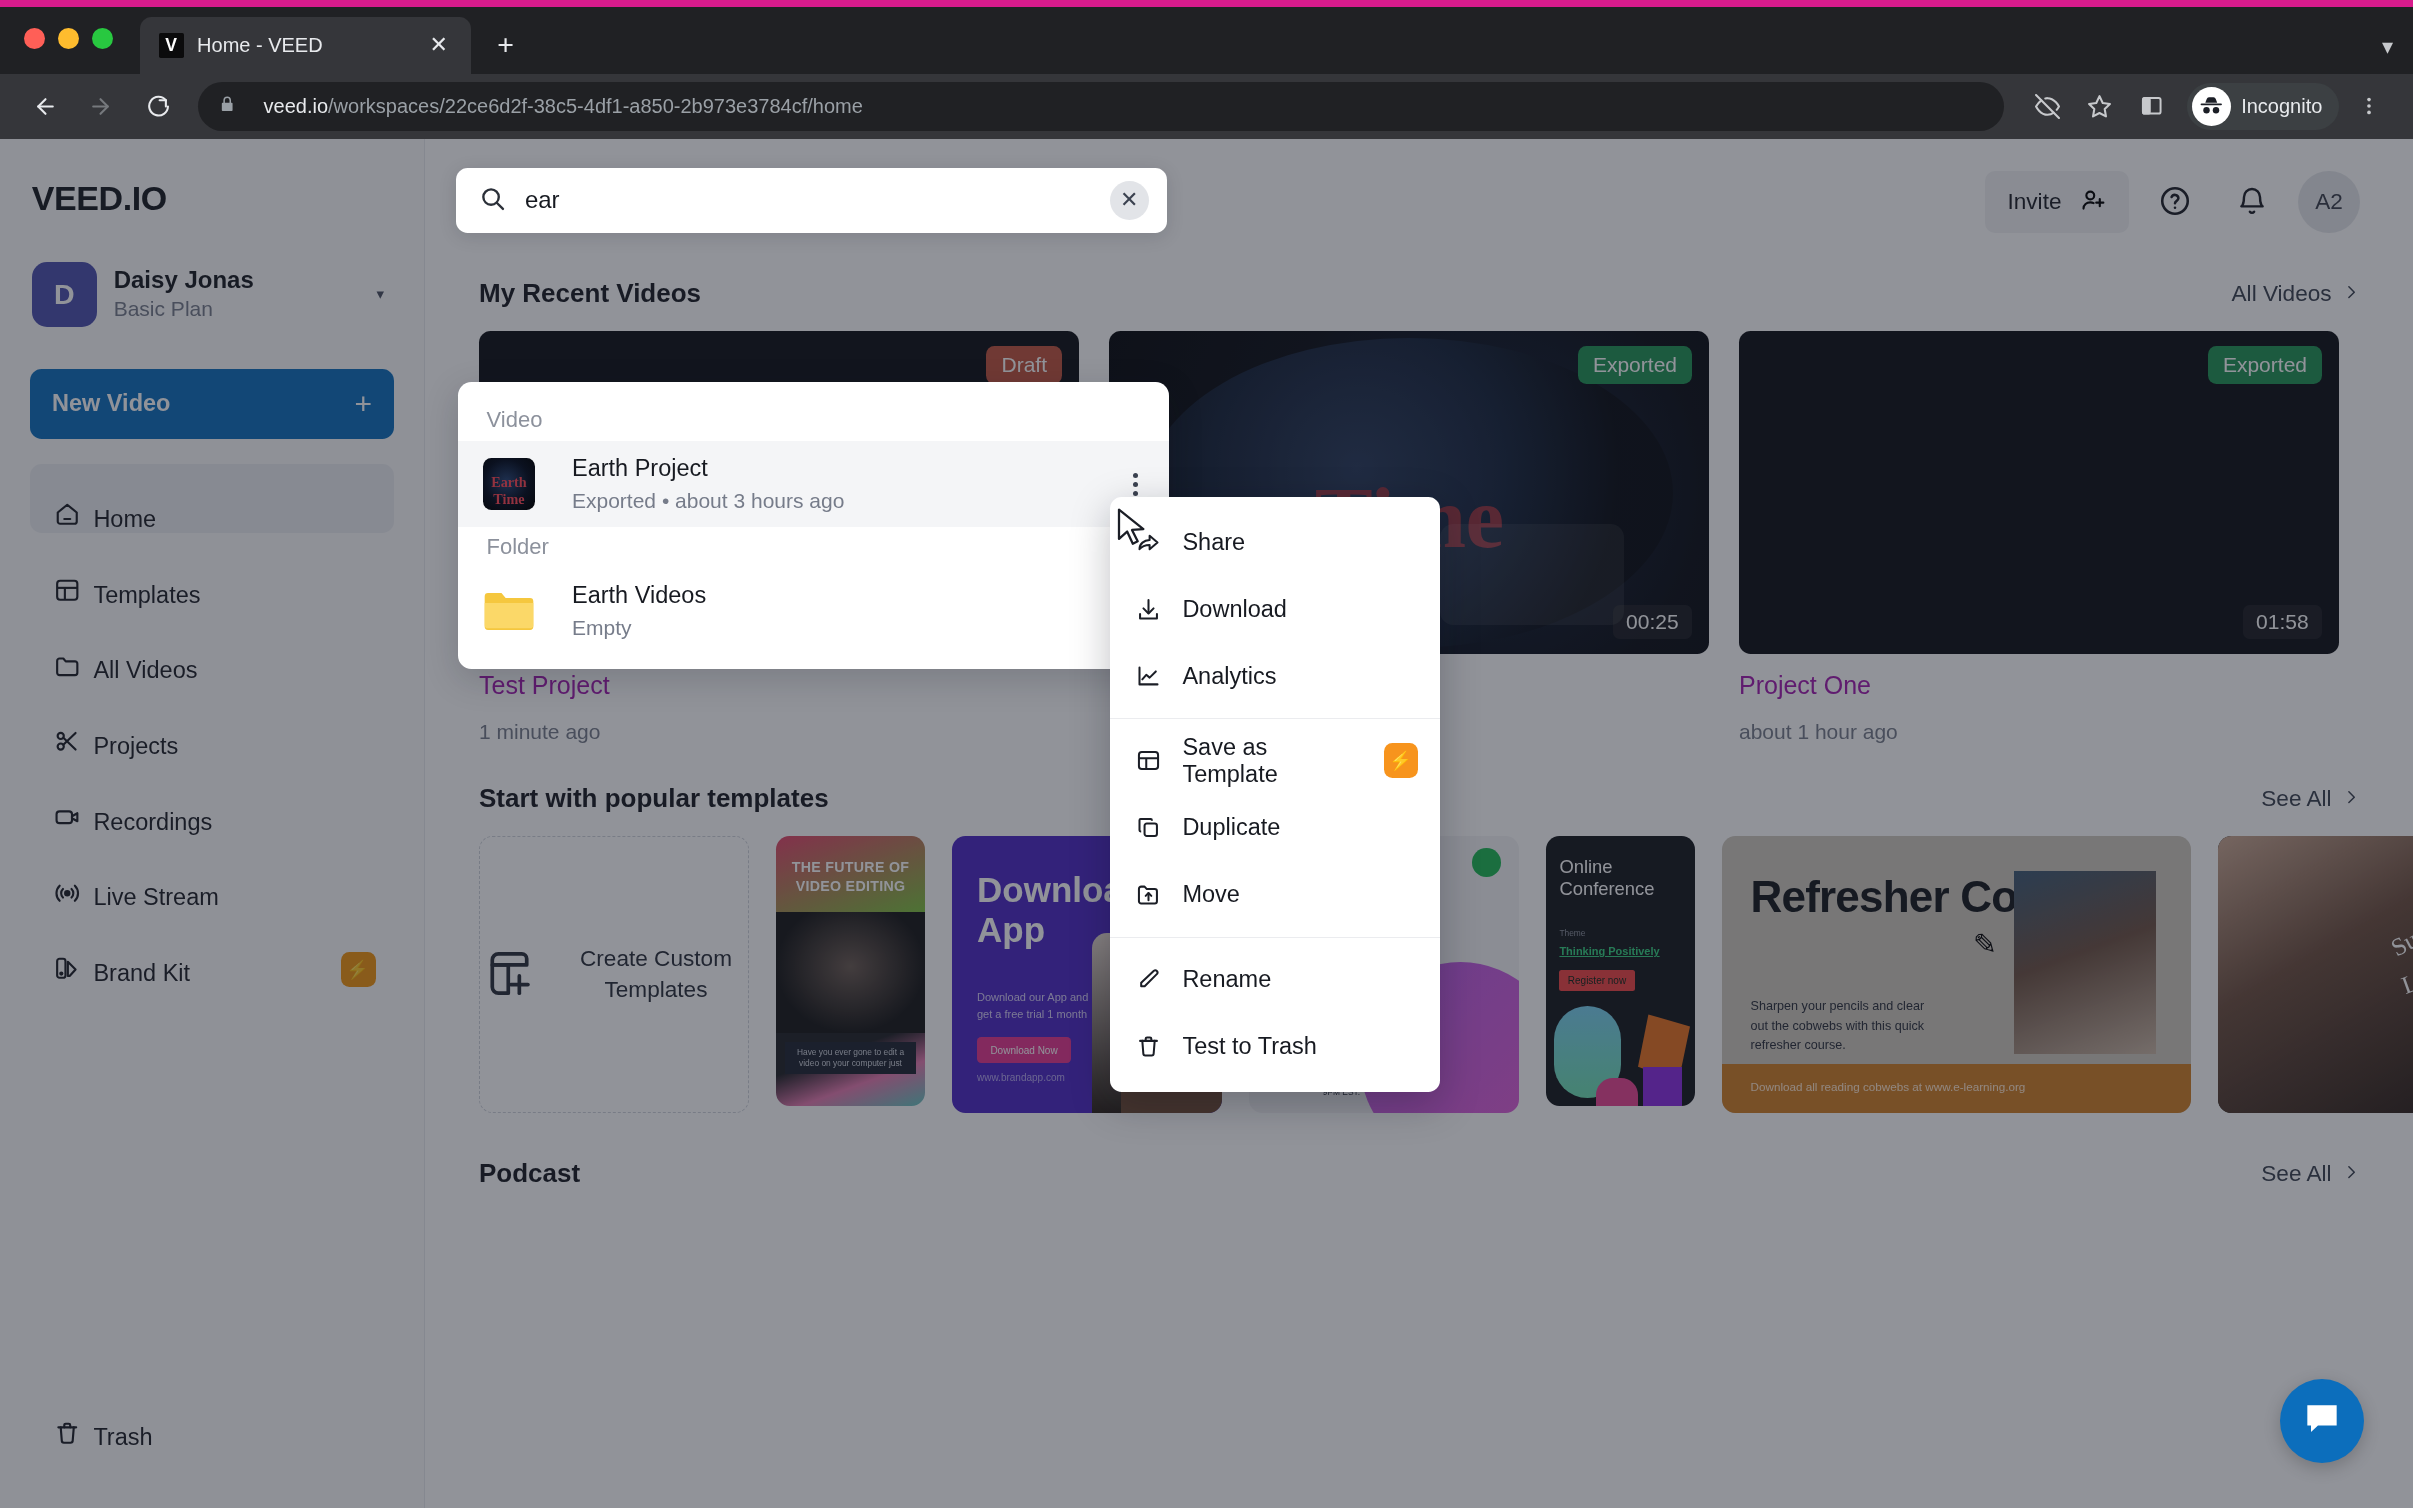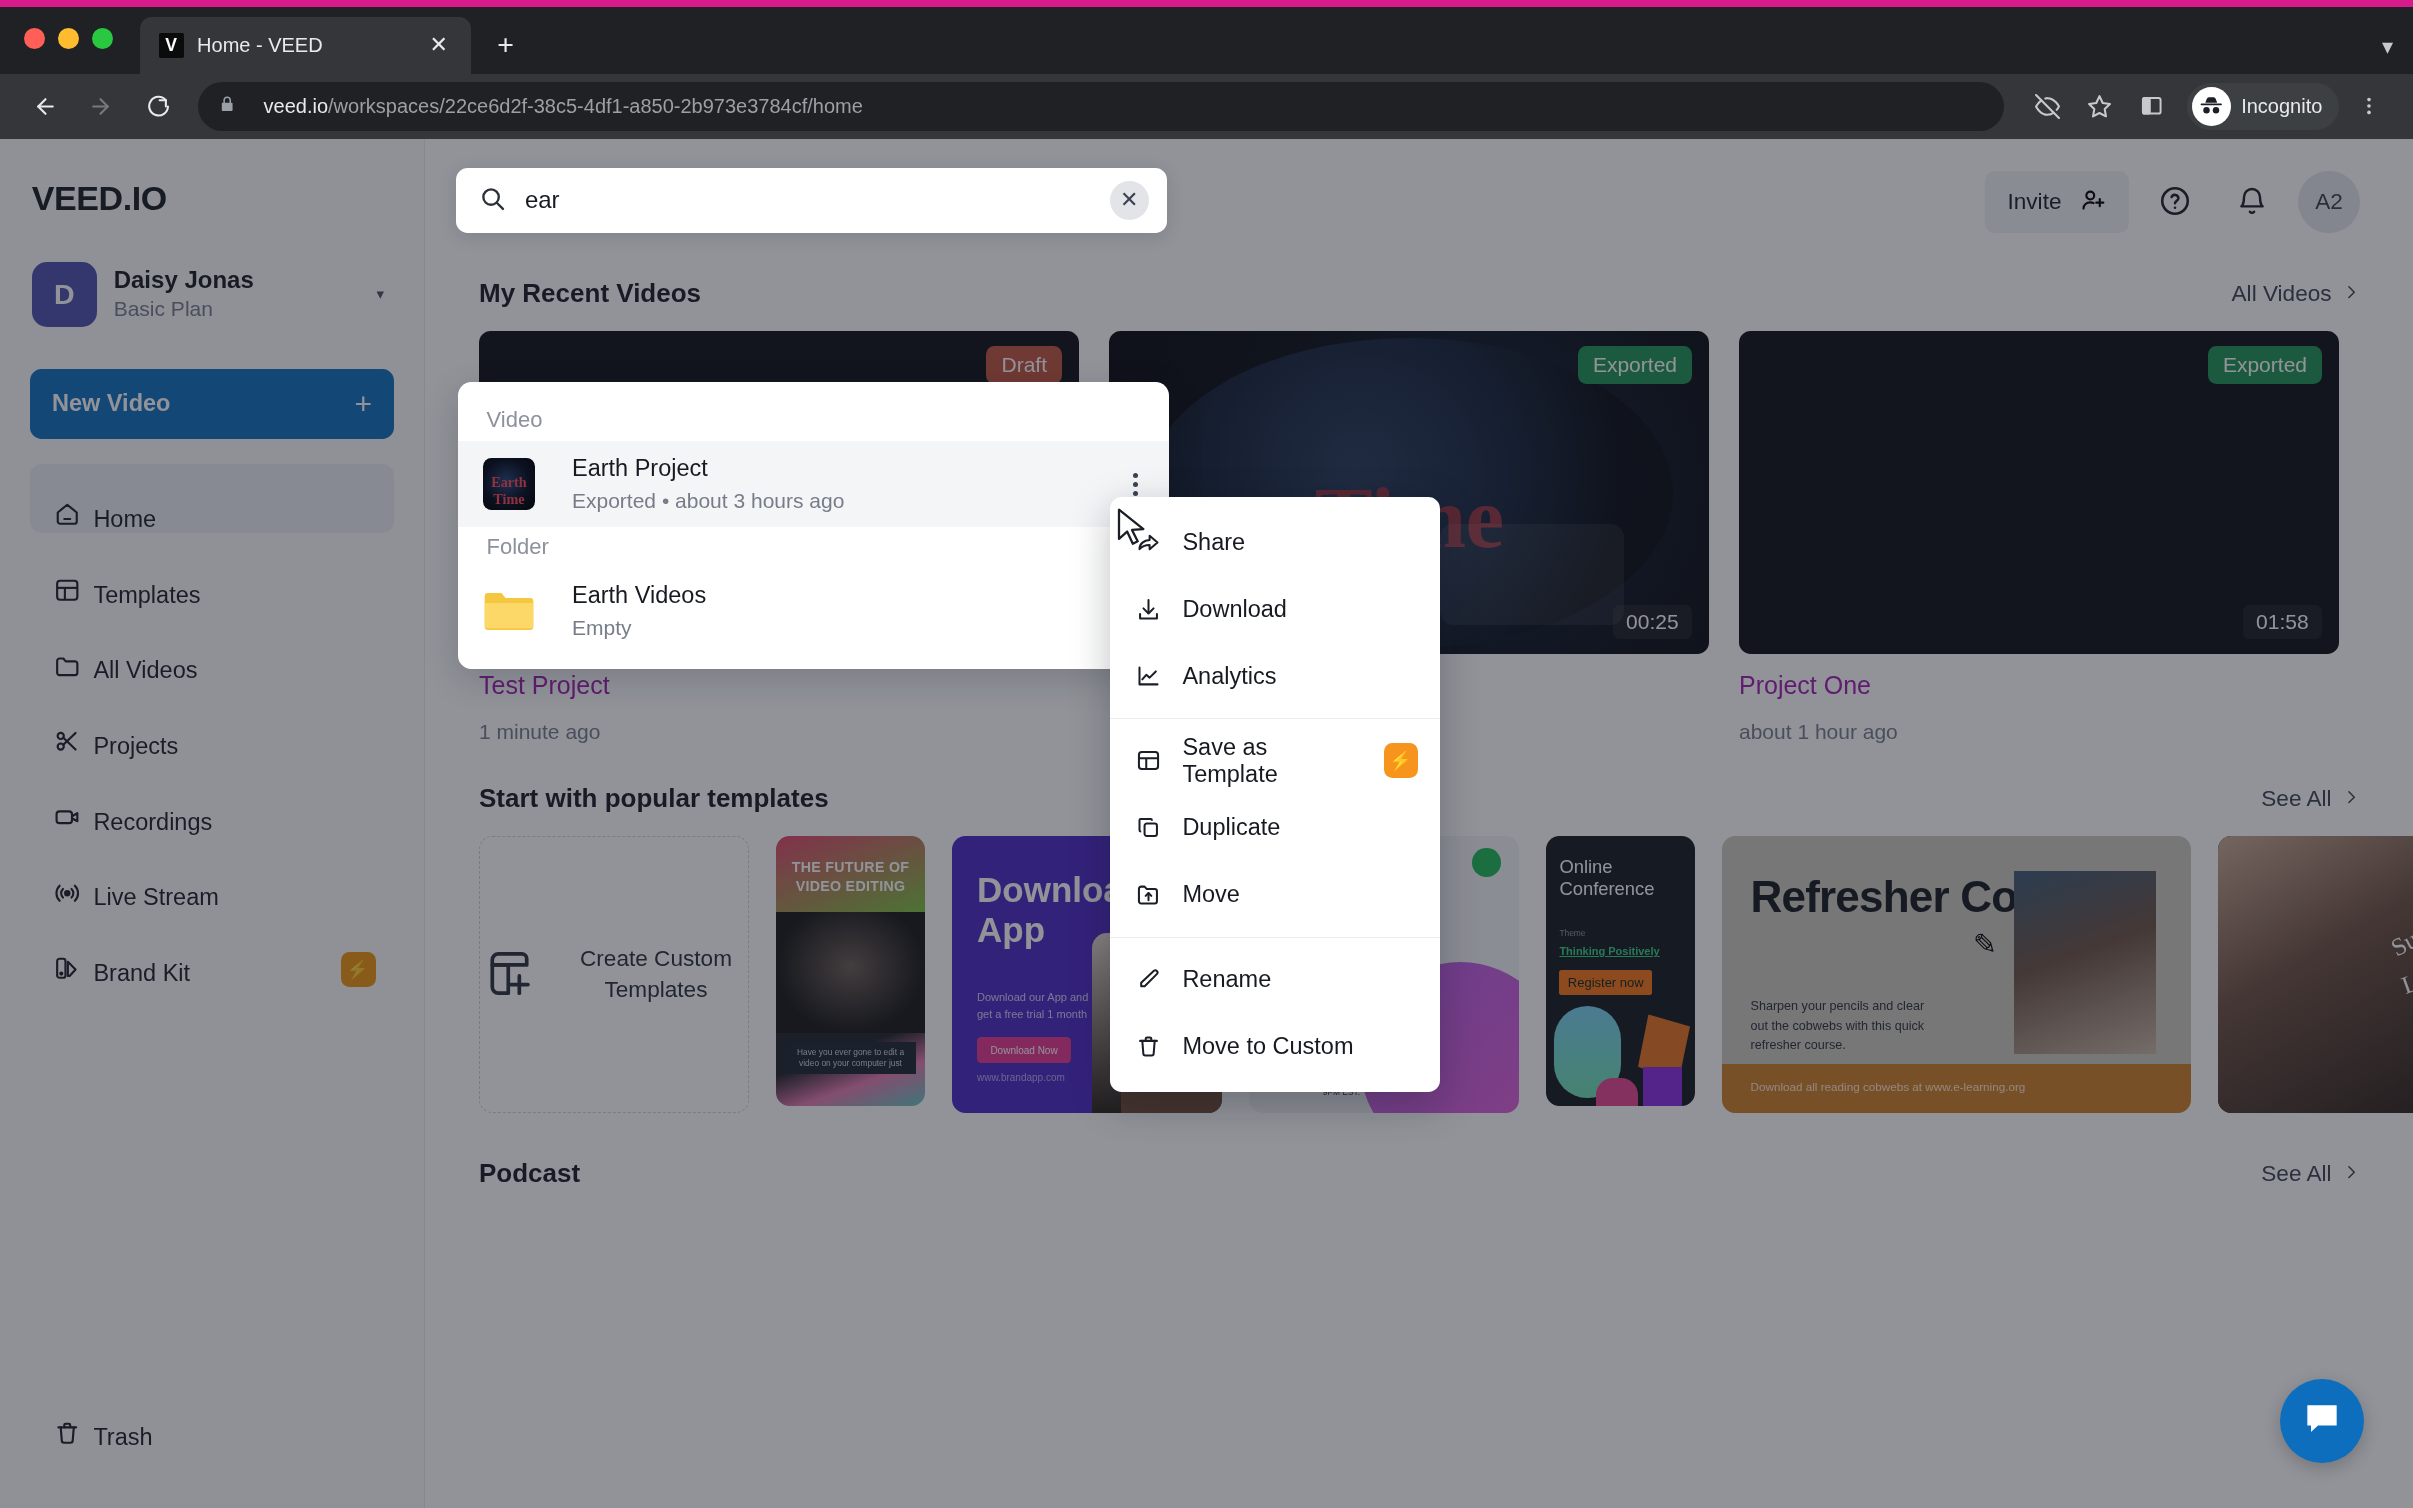--- a/index.html
+++ b/index.html
@@ -199,21 +199,21 @@
   .t3 .blob2 { position:absolute; right:-42px; bottom:-50px; width:201px; height:201px; border-radius:50%; background:linear-gradient(135deg,#b55ae8,#e75fd3); }
   .t3 .card { position:absolute; left:17px; top:50px; width:159px; height:180px; border-radius:6.7px; background:linear-gradient(180deg,#4a1d52,#241026); }
   .t3 .card-t { position:absolute; left:0; right:0; top:15px; text-align:center; color:#fff; font-size:11.7px; letter-spacing:1.3px;}
   .t3 .t3-cap { position:absolute; bottom:15px; left:8.4px; width:168px; color:#2a2f3a; font-size:8.4px; text-align:center; line-height:1.5;}
   .t3 .spotify { position:absolute; right:18.4px; top:11.7px; width:28.5px; height:28.5px; border-radius:50%; background:#1db954; }
 
   .t4 { width: 149px; height: 270px; background:#14171c; }
   .t4 .t4-title { position:absolute; top:20px; left:13.4px; color:#fff; font-size:18.4px; line-height:1.2;}
   .t4 .t4-sub { position:absolute; top:92px; left:13.4px; color:#8d939e; font-size:8.4px;}
   .t4 .t4-green { position:absolute; top:109px; left:13.4px; color:#35d07f; font-size:11px; font-weight:600;text-decoration:underline;}
-  .t4 .t4-btn { position:absolute; top:134px; left:13.4px; background:#f97316; color:#0d2418; font-size:13px; padding:5px 8.4px; border-radius:2.5px;}
+  .t4 .t4-btn { position:absolute; top:134px; left:13.4px; background:#ef4444; color:#0d2418; font-size:10px; padding:5px 8.4px; border-radius:2.5px;}
   .t4 .sh1 { position:absolute; left:8.4px; bottom:8.4px; width:67px; height:92px; border-radius:34px; background:linear-gradient(180deg,#79d1f0,#6fe0b2);}
   .t4 .sh2 { position:absolute; right:5px; bottom:25px; width:52px; height:67px; background:#e8711f; clip-path:polygon(20% 0,100% 18%,78% 100%,0 78%);}
   .t4 .sh3 { position:absolute; right:13.4px; bottom:0; width:39px; height:39px; background:#8a2be2; }
   .t4 .sh4 { position:absolute; left:50px; bottom:0; width:42px; height:28.5px; background:#e84393; border-radius:17px 17px 0 0;}
 
   .t5 { width: 469px; height: 277px; background:#cfc9be; }
   .t5 .t5-title { position:absolute; top:37px; left:28.5px; color:#14171c; font-size:44px; font-weight:800; line-height:1.08; letter-spacing:-0.8px;}
   .t5 .t5-pen { position:absolute; top:92px; left:251px; font-size:28.5px; }
   .t5 .t5-body { position:absolute; top:161px; left:28.5px; width:193px; color:#2a2f3a; font-size:12.6px; line-height:1.55;}
   .t5 .t5-photo { position:absolute; right:35px; top:35px; width:142px; height:183px; background:linear-gradient(160deg,#3e5a74 0%,#6d5243 45%,#c9b6a4 100%); }
@@ -773,21 +773,21 @@
         <span class="ctx-lbl">Rename</span>
       </div>
       <div class="ctx-item">
         <span class="ctx-ico">
             <svg width="27" height="27" viewBox="0 0 24 24" fill="none" stroke="currentColor" stroke-width="1.8" stroke-linecap="round">
               <path d="M4.5 7h15"></path>
               <path d="M9.5 7V5.2a1.2 1.2 0 0 1 1.2-1.2h2.6a1.2 1.2 0 0 1 1.2 1.2V7"></path>
               <path d="M6.5 7l.9 11.2A1.8 1.8 0 0 0 9.2 20h5.6a1.8 1.8 0 0 0 1.8-1.8L17.5 7"></path>
             </svg>
           </span>
-        <span class="ctx-lbl">Move to Custom</span>
+        <span class="ctx-lbl">Test to Trash</span>
       </div>
     </div>
 
     <div class="cursor">
       <svg width="34" height="39" viewBox="0 0 20 24">
           <path d="M2 1 L2 19 L7 14.5 L10.5 22 L13.5 20.5 L10 13.5 L17 13 Z" fill="#fff" stroke="#1b1e26" stroke-width="1.4" stroke-linejoin="round"></path>
         </svg>
     </div>
 
   </div>

